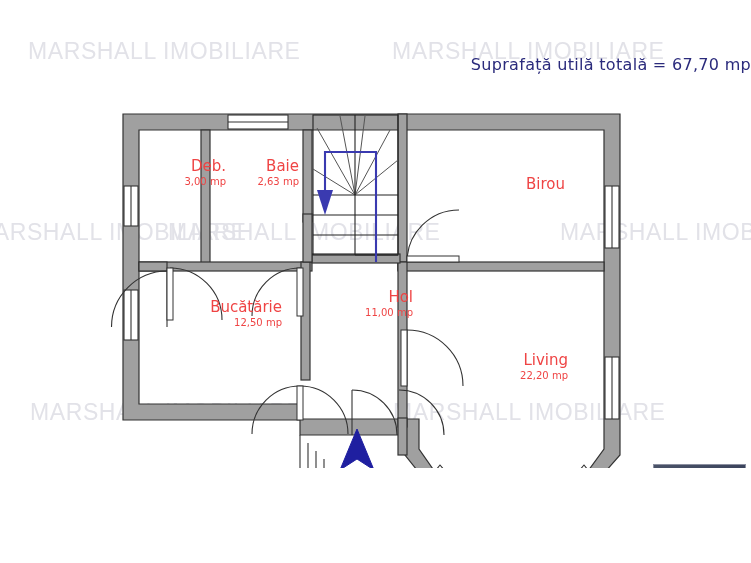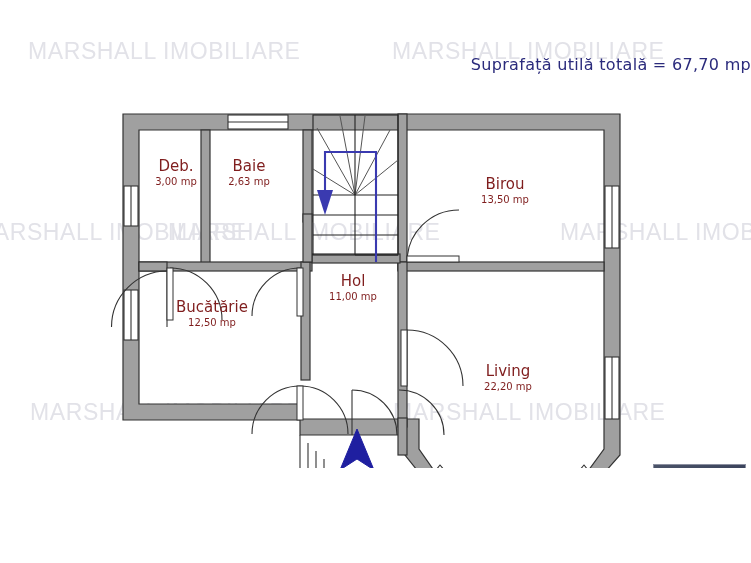--- a/index.html
+++ b/index.html
@@ -54,22 +54,22 @@
   }
   
   #plan {
     position: absolute;
     left: 0;
     top: 0;
   }
   
   .room {
     position: absolute;
-    text-align: center;
-    color: #7f1d1d;
+    text-align: right;
+    color: #ef4444;
     font-family: "DejaVu Sans", sans-serif;
     line-height: 1.18;
     white-space: nowrap;
     user-select: none;
   }
   .room .nm { font-size: 15px; display: block; }
   .room .ar { font-size: 10px; display: block; }
   
   #logo {
     position: absolute;
@@ -270,29 +270,28 @@
     <span class="ar">3,00 mp</span>
   </div>
   <div class="room" style="left:199px; top:158px; width:100px;">
     <span class="nm">Baie</span>
     <span class="ar">2,63 mp</span>
   </div>
   <div class="room" style="left:142px; top:299px; width:140px;">
     <span class="nm">Bucătărie</span>
     <span class="ar">12,50 mp</span>
   </div>
-  <div class="room" style="left:293px; top:273px; width:120px;">
+  <div class="room" style="left:293px; top:289px; width:120px;">
     <span class="nm">Hol</span>
     <span class="ar">11,00 mp</span>
   </div>
   <div class="room" style="left:445px; top:176px; width:120px;">
     <span class="nm">Birou</span>
-    <span class="ar">13,50 mp</span>
-  </div>
-  <div class="room" style="left:448px; top:352px; width:120px;margin-top:11px;">
+  </div>
+  <div class="room" style="left:448px; top:352px; width:120px;">
     <span class="nm">Living</span>
     <span class="ar">22,20 mp</span>
   </div>
 
   <div id="logo">
     <div class="badge">
       <div class="mletter">M</div>
       <div class="mtag">IMOBILIARE</div>
     </div>
   </div>

